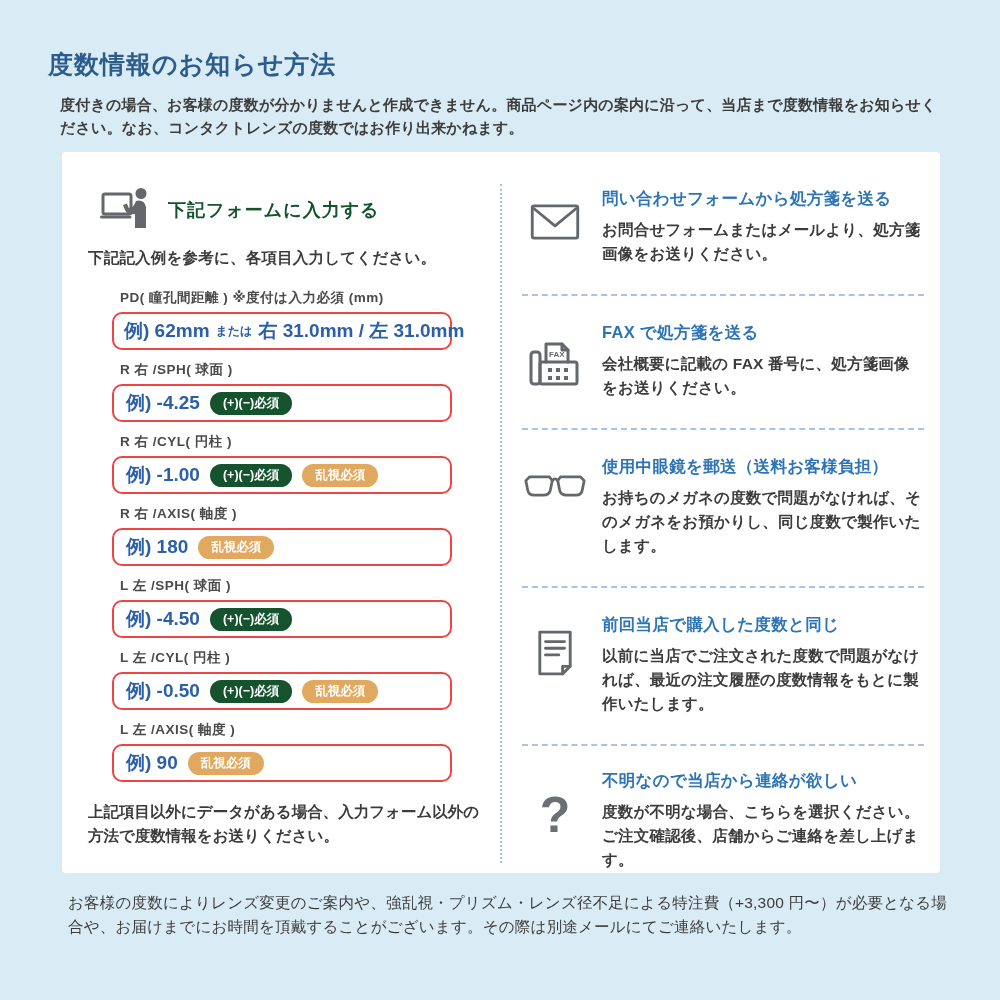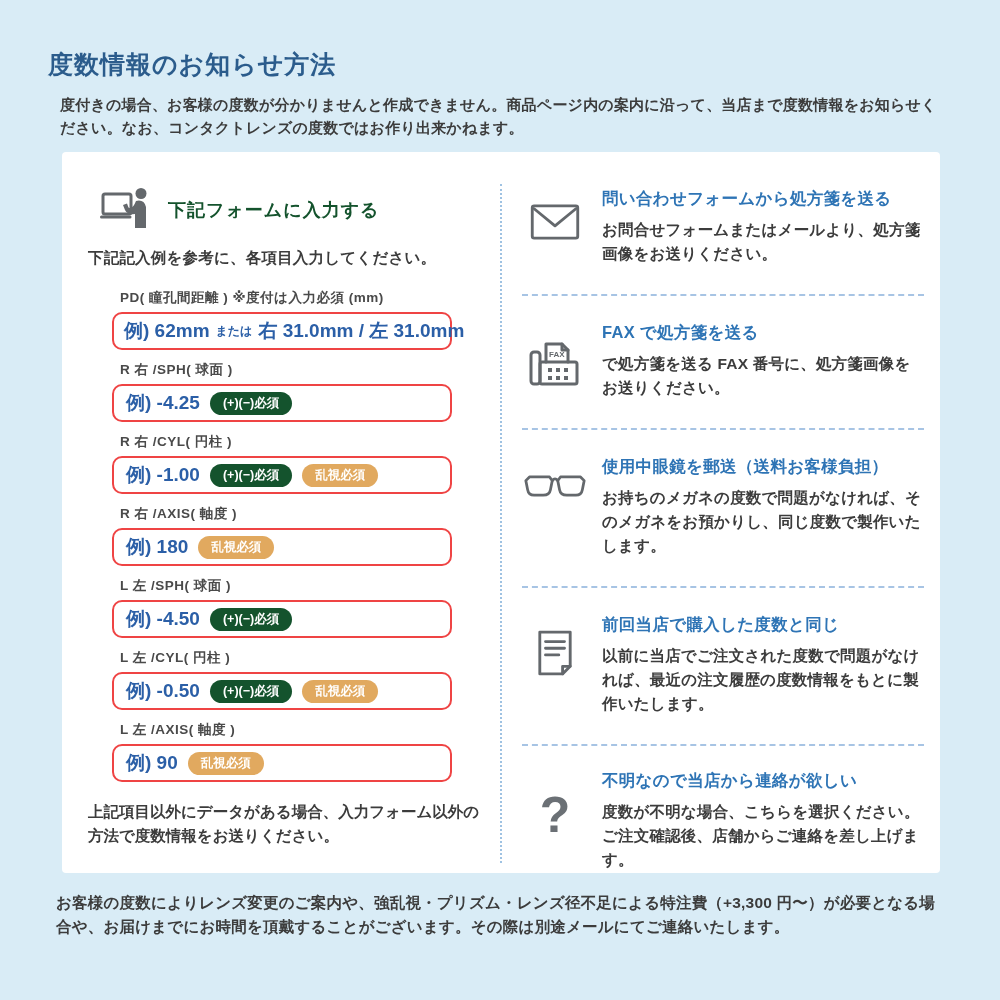--- a/index.html
+++ b/index.html
@@ -52,22 +52,22 @@
   
   .methods-col { flex:1; padding:26px 16px 0 20px; }
   .method { display:flex; gap:14px; padding:26px 0 28px; border-bottom:2px dashed #a7c4e4; }
   .method.first { padding-top:10px; }
   .method.last { border-bottom:none; padding-top:24px; }
   .m-icon { width:66px; flex:none; display:flex; justify-content:center; align-items:flex-start; padding-top:16px; }
   .m-text { flex:1; }
   .m-title { font-size:16.5px; font-weight:bold; color:#2e74b5; margin-bottom:8px; letter-spacing:0.3px; }
   .m-body { font-size:15.5px; font-weight:600; line-height:1.55; letter-spacing:0.2px; }
   .footer-note {
-    position:absolute; left:56px; top:891px; width:888px;
-    font-size:15.5px; font-weight:700; line-height:1.55; letter-spacing:0.2px;
+    position:absolute; left:68px; top:891px; width:888px;
+    font-size:15.5px; font-weight:400; line-height:1.55; letter-spacing:0.2px;
   }
   .qmark { font-size:50px; font-weight:bold; color:#6b7075; line-height:1; padding-top:4px; }
   svg .ln { fill:none; stroke:#64686c; stroke-width:3; stroke-linecap:round; stroke-linejoin:round; }
   svg .fl { fill:#64686c; }
 </style>
 </head>
 <body>
 
 <h1 class="page-title">度数情報のお知らせ方法</h1>
 <p class="intro">度付きの場合、お客様の度数が分かりませんと作成できません。商品ページ内の案内に沿って、当店まで度数情報をお知らせください。なお、コンタクトレンズの度数ではお作り出来かねます。</p>
@@ -185,21 +185,21 @@
               <rect x="27" y="30" width="4" height="4"></rect>
               <rect x="35" y="30" width="4" height="4"></rect>
             <rect x="19" y="38" width="4" height="4"></rect>
               <rect x="27" y="38" width="4" height="4"></rect>
               <rect x="35" y="38" width="4" height="4"></rect>
           </g>
         </svg>
       </div>
       <div class="m-text">
         <div class="m-title">FAX で処方箋を送る</div>
-        <div class="m-body">で処方箋を送る FAX 番号に、処方箋画像をお送りください。</div>
+        <div class="m-body">会社概要に記載の FAX 番号に、処方箋画像をお送りください。</div>
       </div>
     </div>
 
     <div class="method">
       <div class="m-icon">
         <svg width="62" height="30" viewBox="0 0 68 30">
           <path class="ln" d="M2 8 L6 4 H28 L31 8 L29 18 Q28 24 21 24 H11 Q5 24 4 18 Z"></path>
           <path class="ln" d="M66 8 L62 4 H40 L37 8 L39 18 Q40 24 47 24 H57 Q63 24 64 18 Z"></path>
           <path class="ln" d="M31 8 Q34 4 37 8"></path>
         </svg>

